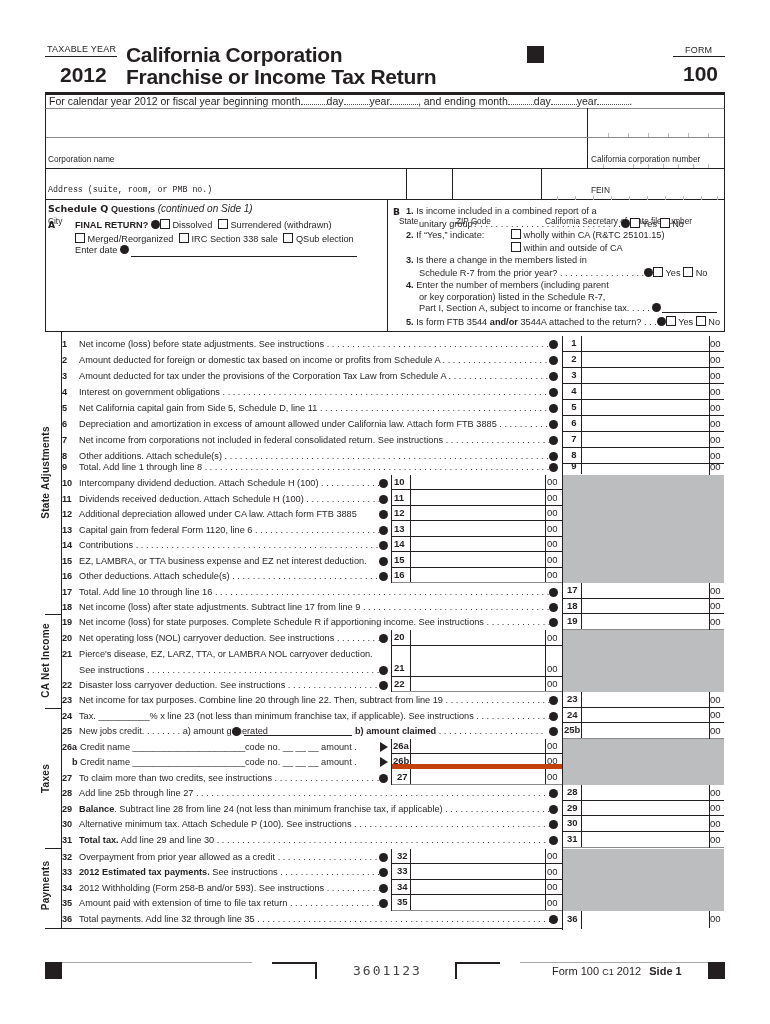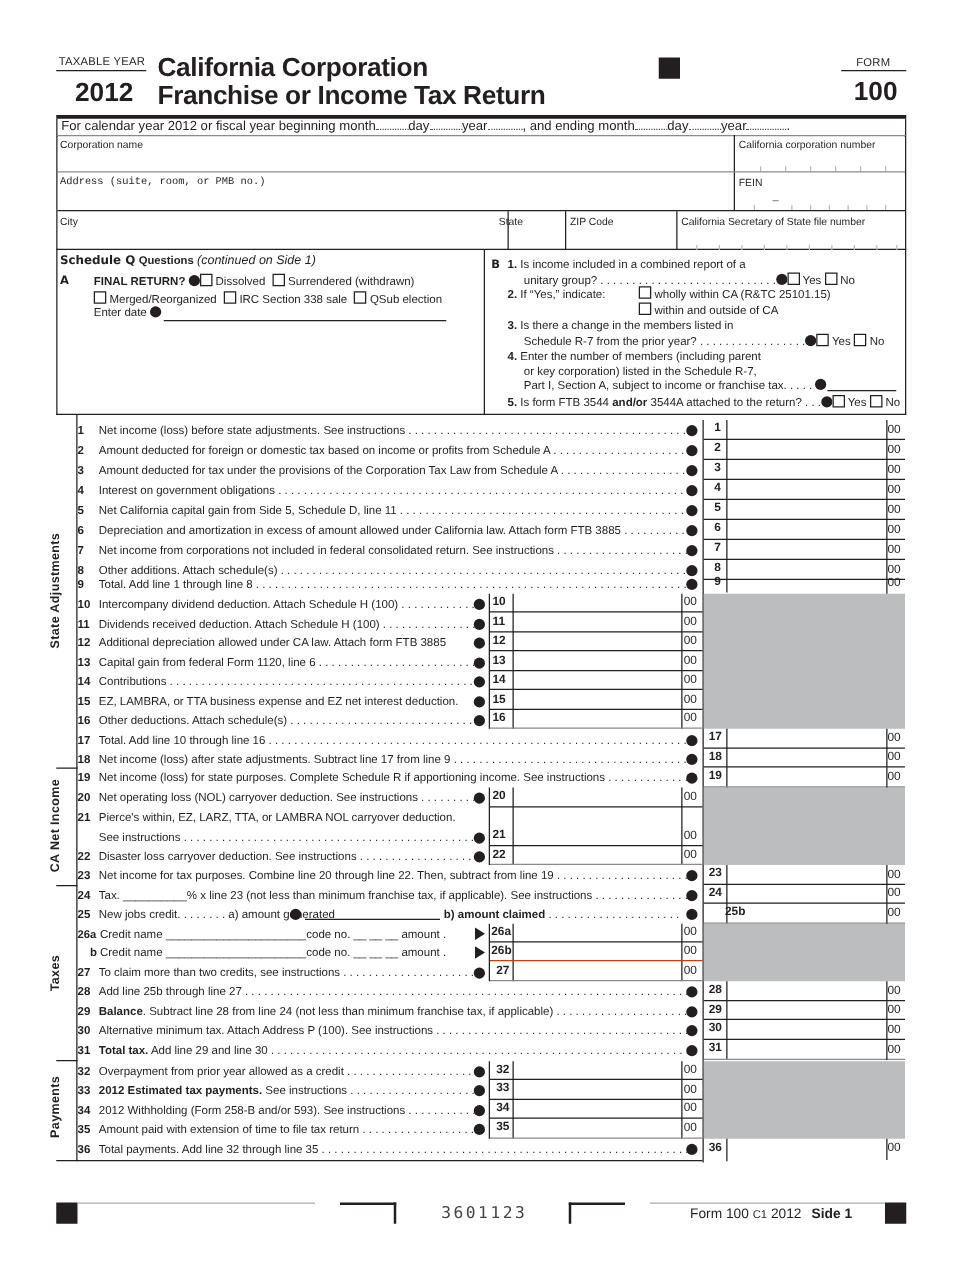--- a/index.html
+++ b/index.html
@@ -3,21 +3,21 @@
 <meta charset="utf-8">
 <style>
   * { box-sizing: border-box; margin: 0; padding: 0; }
   html, body { width: 770px; height: 1024px; background: #fff; overflow: hidden; }
   body { font-family: "Liberation Sans", sans-serif; color: #231f20; position: relative; }
   .abs { position: absolute; }
   .hdr-small { font-size: 9px; letter-spacing: 0.2px; }
   .title { font-weight: bold; font-size: 21px; letter-spacing: -0.3px; line-height: 22px; }
   .reg-mark { background: #231f20; }
   .thick-line { background: #231f20; height: 3px; }
-  .field-label { font-size: 8.3px; color: #231f20; }
+  .field-label { font-size: 8.3px; color: #231f20; margin-top: 44px; }
   .dotline { border-bottom: 1px dotted #555; }
   .tick { position: absolute; bottom: 0; width: 1px; height: 4px; background: #bbb; }
   .sq-title { font-size: 9.5px; font-weight: bold; }
   .cb { display: inline-block; width: 10px; height: 10px; border: 1px solid #231f20; vertical-align: -1px; background: #fff; }
   .dot { display: inline-block; width: 9px; height: 9px; border-radius: 50%; background: #231f20; vertical-align: -1px; }
   .q-text { font-size: 9.2px; line-height: 11.5px; white-space: nowrap; }
   .line-row { position: absolute; left: 62px; height: 16px; font-size: 9.2px; white-space: nowrap; line-height: 16px; }
   .line-num { position: absolute; left: 0; width: 16px; font-weight: bold; text-align: left; }
   .line-desc { position: absolute; left: 17px; overflow: hidden; white-space: nowrap; }
   .line-desc::after { content: " . . . . . . . . . . . . . . . . . . . . . . . . . . . . . . . . . . . . . . . . . . . . . . . . . . . . . . . . . . . . . . . . . . . . . . . . . . . . . . . . . . . . . . . . . . . . . . . . . . . . . . . . . . . . . . . . . . . . . ."; }
@@ -404,21 +404,21 @@
   <span class="line-desc" style="width:303px;">Net operating loss (NOL) carryover deduction. See instructions</span>
   <span class="row-dot" style="left:317px;"></span>
 </div>
 <div class="abs" style="left:392px;top:630px;width:170px;height:16px;border-bottom:1px solid #231f20;">
   <span class="ref-num" style="left:2px;top:1px;">20</span>
   <span class="cents" style="left:155px;top:2px;">00</span>
 </div>
 
 <div class="line-row" style="top:646px;width:330px;">
   <span class="line-num">21</span>
-  <span class="line-desc nodots" style="width:310px;">Pierce's within, EZ, LARZ, TTA, or LAMBRA NOL carryover deduction.</span>
+  <span class="line-desc nodots" style="width:310px;">Pierce's disease, EZ, LARZ, TTA, or LAMBRA NOL carryover deduction.</span>
 </div>
 <div class="line-row" style="top:662px;width:330px;">
   <span class="line-desc" style="width:303px;">See instructions</span>
   <span class="row-dot" style="left:317px;"></span>
 </div>
 <div class="abs" style="left:392px;top:646px;width:170px;height:31px;border-bottom:1px solid #231f20;">
   <span class="ref-num" style="left:2px;top:16px;">21</span>
   <span class="cents" style="left:155px;top:17px;">00</span>
 </div>
 
@@ -458,21 +458,21 @@
 
 <div class="line-row" style="top:723px;width:500px;">
   <span class="line-num">25</span>
   <span class="line-desc nodots" style="width:200px;">New jobs credit. . . . . . . . a) amount generated</span>
   <span class="row-dot" style="left:170px;"></span>
   <span class="abs" style="left:182px;top:12px;width:108px;height:1px;background:#231f20;"></span>
   <span class="line-desc" style="left:293px;width:190px;"><b>b) amount claimed</b></span>
   <span class="row-dot" style="left:487px;"></span>
 </div>
 <div class="abs" style="left:563px;top:723px;width:161px;height:16px;border-bottom:1px solid #8a8a8a;">
-  <span class="ref-num" style="left:1px;top:1px;padding-left:16px;">25b</span>
+  <span class="ref-num" style="left:1px;top:1px;">25b</span>
   <span class="cents" style="left:147px;top:2px;">00</span>
   <div class="vl" style="left:146px;top:0;height:16px;"></div>
 </div>
 
 <div class="abs" style="left:391px;top:739px;width:171px;height:46px;border-left:1px solid #231f20;"></div>
 <div class="vl" style="left:410px;top:739px;height:46px;"></div>
 <div class="vl" style="left:545px;top:739px;height:46px;"></div>
 
 <div class="line-row" style="top:739px;width:330px;">
   <span class="line-num" style="font-size:9px;">26a</span>
@@ -482,21 +482,21 @@
 <div class="abs" style="left:392px;top:739px;width:170px;height:15px;border-bottom:1px solid #231f20;">
   <span class="ref-num" style="left:1px;top:1px;">26a</span>
   <span class="cents" style="left:155px;top:1px;">00</span>
 </div>
 
 <div class="line-row" style="top:754px;width:330px;">
   <span class="line-num" style="left:10px;">b</span>
   <span class="line-desc nodots" style="left:18px;width:295px;">Credit name ______________________code no. __ __ __ amount .</span>
   <span class="row-arrow" style="left:318px;"></span>
 </div>
-<div class="abs" style="left:392px;top:754px;width:170px;height:15px;border-bottom:1px solid #c2410c;">
+<div class="abs" style="left:392px;top:754px;width:170px;height:15px;border-bottom:5px solid #c2410c;">
   <span class="ref-num" style="left:1px;top:1px;">26b</span>
   <span class="cents" style="left:155px;top:1px;">00</span>
 </div>
 
 <div class="line-row" style="top:770px;width:330px;">
   <span class="line-num">27</span>
   <span class="line-desc" style="width:303px;">To claim more than two credits, see instructions</span>
   <span class="row-dot" style="left:317px;"></span>
 </div>
 <div class="abs" style="left:392px;top:770px;width:170px;height:15px;border-bottom:1px solid #8a8a8a;">
@@ -523,21 +523,21 @@
   <span class="row-dot" style="left:487px;"></span>
 </div>
 <div class="abs" style="left:563px;top:801px;width:161px;height:15px;border-bottom:1px solid #231f20;">
   <span class="ref-num" style="left:4px;top:1px;">29</span>
   <span class="cents" style="left:147px;top:1px;">00</span>
   <div class="vl" style="left:146px;top:0;height:15px;"></div>
 </div>
 
 <div class="line-row" style="top:816px;width:500px;">
   <span class="line-num">30</span>
-  <span class="line-desc" style="width:475px;">Alternative minimum tax. Attach Address P (100). See instructions</span>
+  <span class="line-desc" style="width:475px;">Alternative minimum tax. Attach Schedule P (100). See instructions</span>
   <span class="row-dot" style="left:487px;"></span>
 </div>
 <div class="abs" style="left:563px;top:816px;width:161px;height:16px;border-bottom:1px solid #231f20;">
   <span class="ref-num" style="left:4px;top:1px;">30</span>
   <span class="cents" style="left:147px;top:2px;">00</span>
   <div class="vl" style="left:146px;top:0;height:16px;"></div>
 </div>
 
 <div class="line-row" style="top:832px;width:500px;">
   <span class="line-num">31</span>

